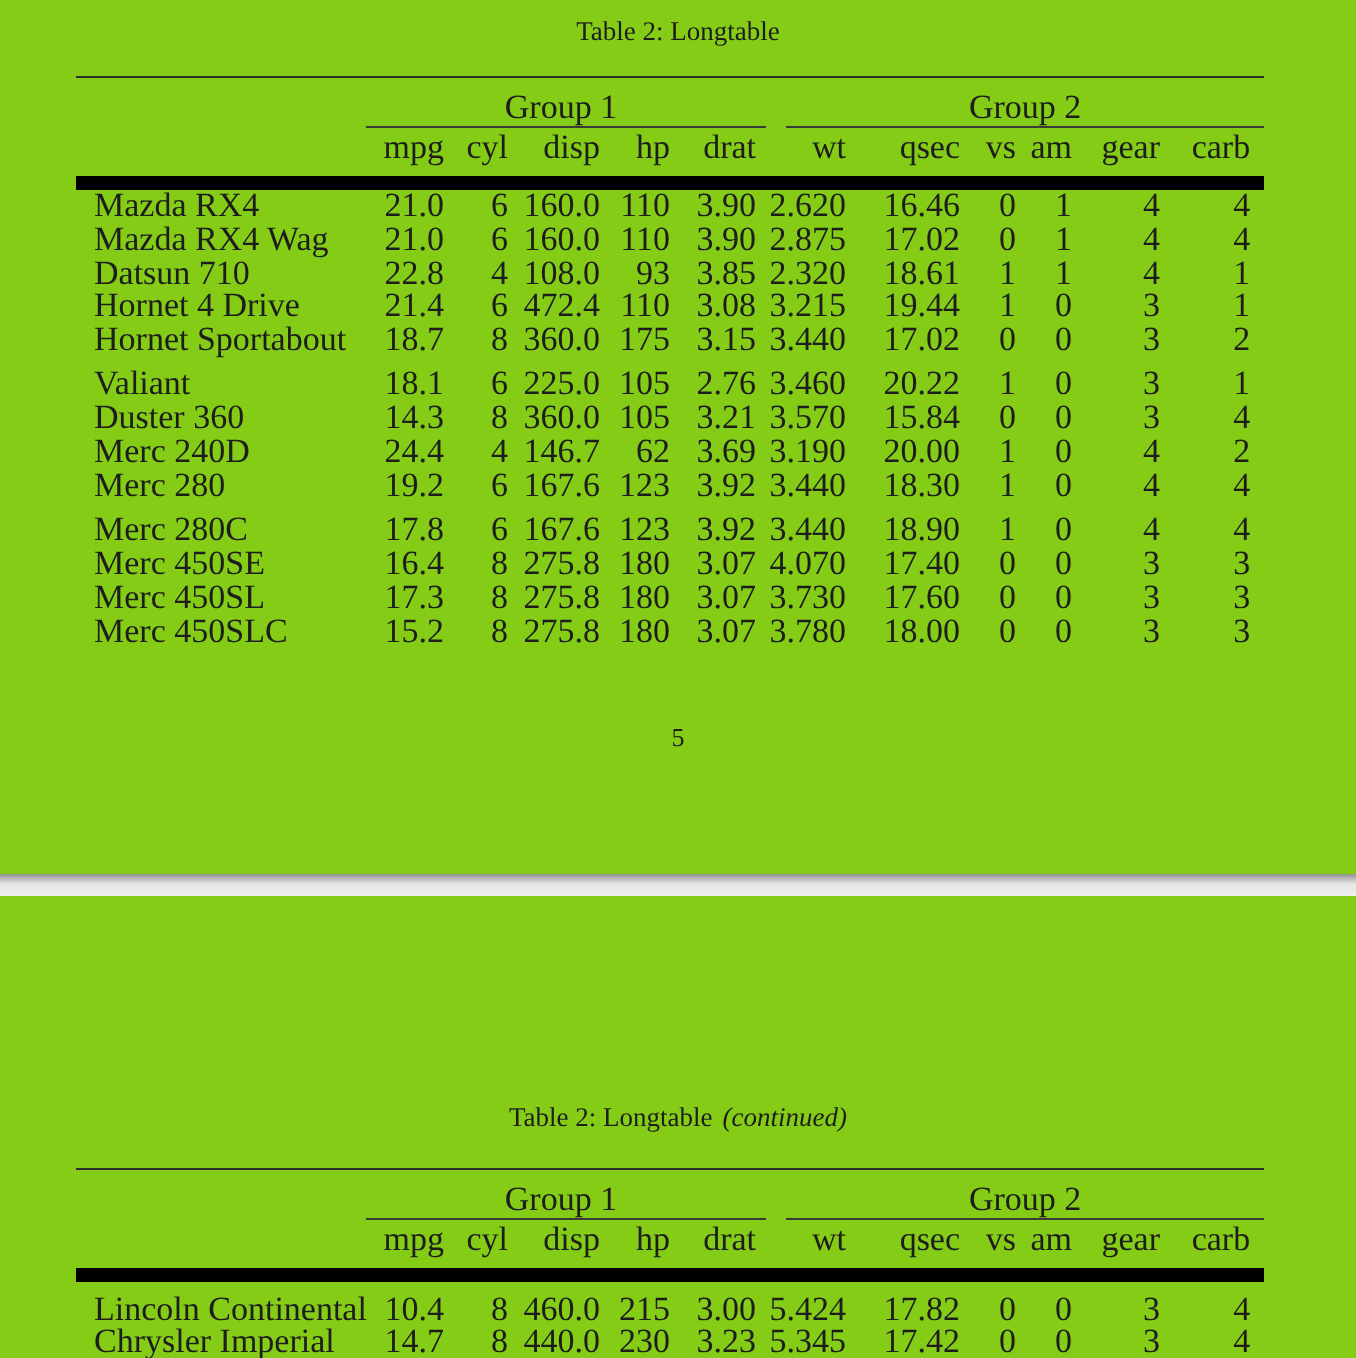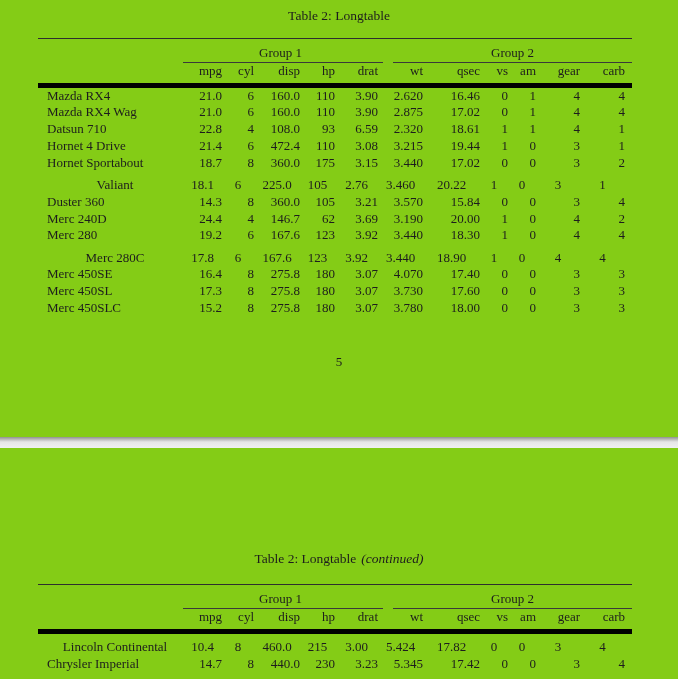--- a/index.html
+++ b/index.html
@@ -27,21 +27,21 @@
   #page-1 .doc-title { padding-top: 9px; }
   #page-2 .doc-title { padding-top: 104px; }
   .title-suffix { font-style: italic; }
   .title-suffix:not(:empty) { margin-left: 5px; }
 
   table.longtable {
     border-collapse: collapse;
     table-layout: fixed;
     width: 594px;
     margin-left: 38px;
-    font-size: 13px;
+    font-size: 17px;
     border-top: 1.4px solid #2e2e2e;
   }
   #page-1 table.longtable { margin-top: 15px; }
   #page-2 table.longtable { margin-top: 18px; }
   th, td {
     font-weight: normal;
     padding: 0;
     text-align: right;
     white-space: nowrap;
     overflow: visible;
@@ -61,25 +61,25 @@
     background: #3a3a3a;
     left: 0; right: 0;
   }
   tr.group-row th.group-1::after { right: -5px; }
   tr.group-row th.group-2 { padding-left: 15px; }
   tr.group-row th.group-2::after { left: 15px; }
   tr.colhead-row th {
     height: 22px;
     vertical-align: bottom;
     padding-bottom: 4px;
-    border-bottom: 5px solid #000000;
+    border-bottom: 7px solid #000000;
   }
   tbody tr.data-row { height: 16.8px; }
   tbody tr.data-row td { line-height: 16.8px; vertical-align: bottom; }
-  tbody tr.block-start td { padding-top: 5.5px; text-align: center; }
+  tbody tr.block-start td { padding-top: 5.5px; }
   td.c11, th.c11 { padding-right: 7px; }
 
   .page-number {
     text-align: center;
     font-size: 13px;
     margin-top: 37px;
   }
 </style>
 </head>
 <body>
@@ -150,21 +150,21 @@
           <td class="c9">1</td>
           <td class="c10">4</td>
           <td class="c11">4</td>
         </tr>
         <tr class="data-row">
           <td class="col-label">Datsun 710</td>
           <td class="c1">22.8</td>
           <td class="c2">4</td>
           <td class="c3">108.0</td>
           <td class="c4">93</td>
-          <td class="c5">6.59</td>
+          <td class="c5">3.85</td>
           <td class="c6">2.320</td>
           <td class="c7">18.61</td>
           <td class="c8">1</td>
           <td class="c9">1</td>
           <td class="c10">4</td>
           <td class="c11">1</td>
         </tr>
         <tr class="data-row">
           <td class="col-label">Hornet 4 Drive</td>
           <td class="c1">21.4</td>

